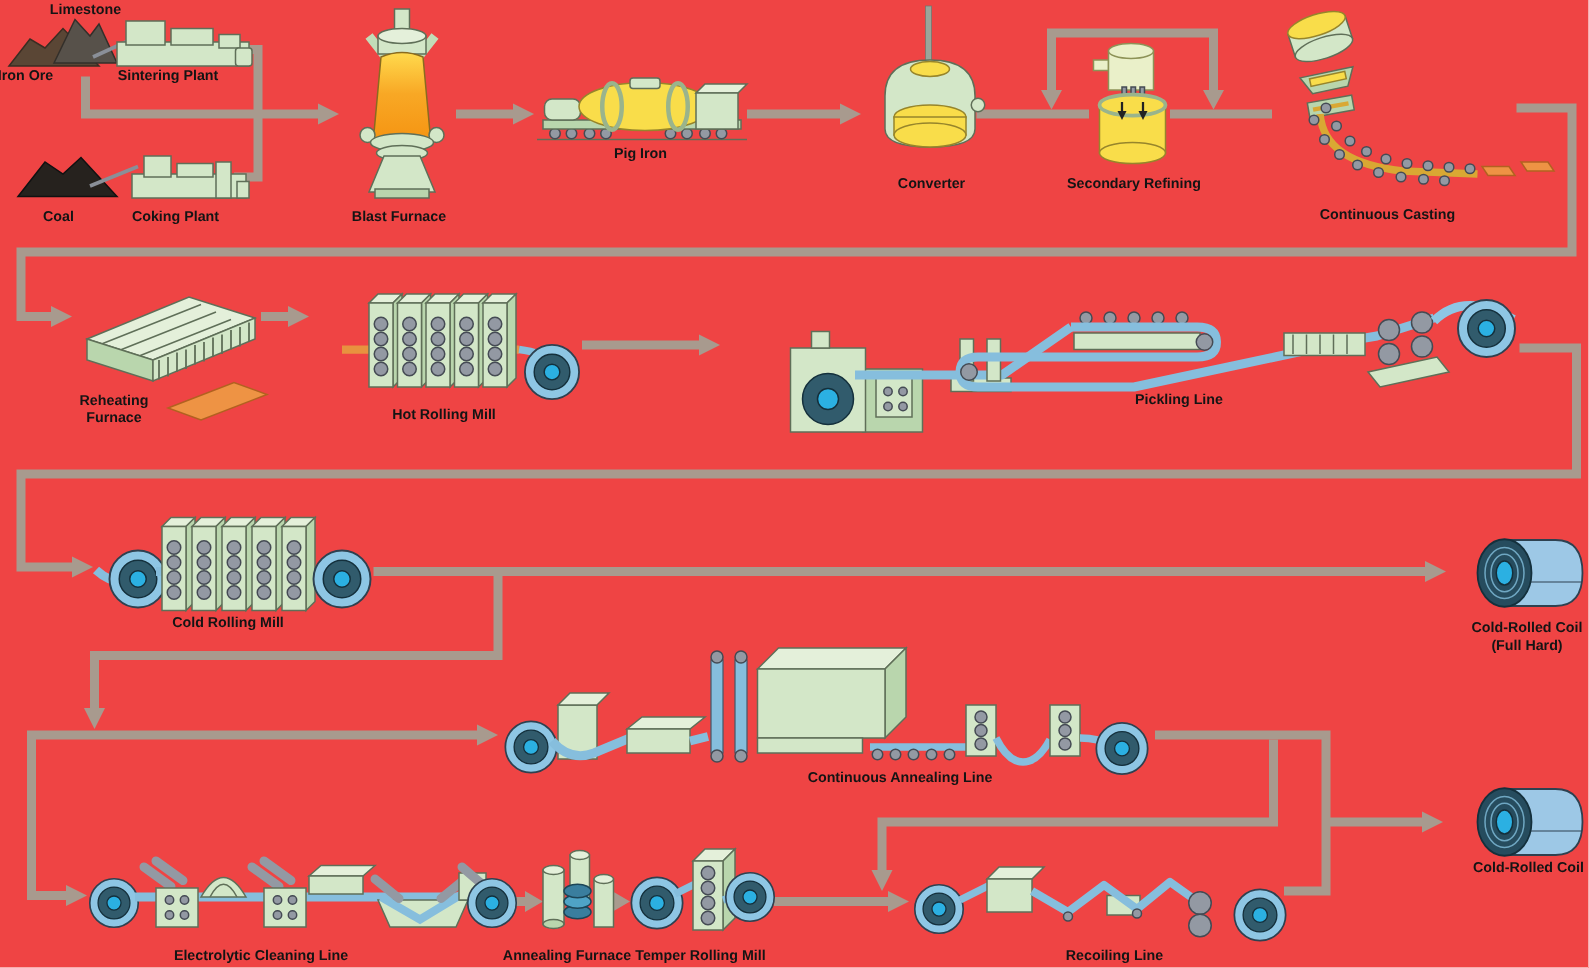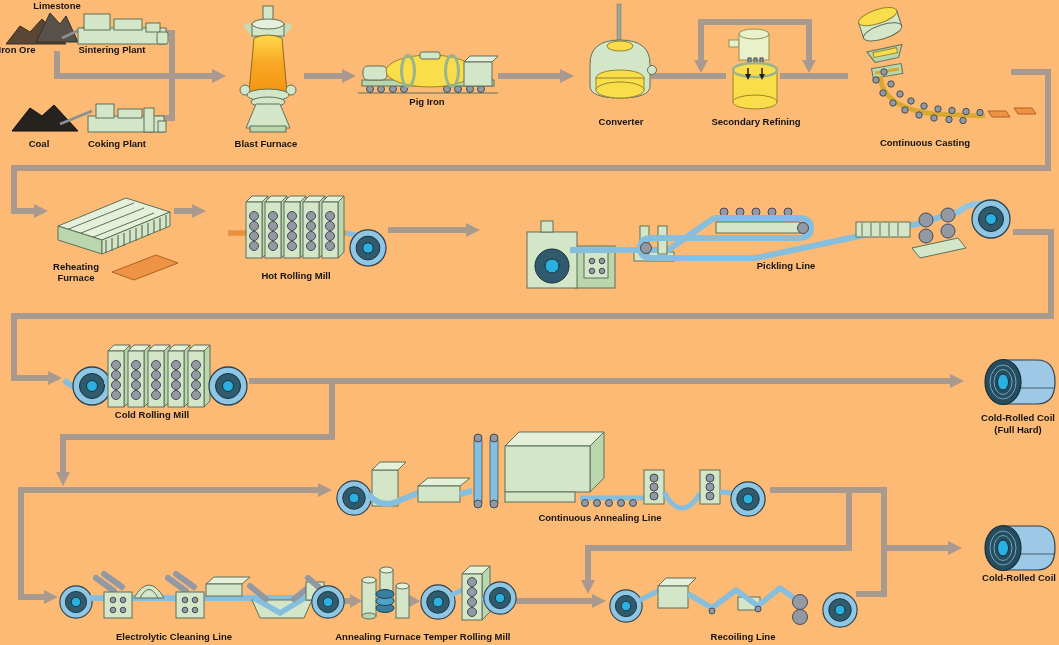--- a/index.html
+++ b/index.html
@@ -1,16 +1,16 @@
 <!DOCTYPE html>
 <html><head>
 <meta charset="utf-8">
 <style>
   html,body{margin:0;padding:0;background:#ffffff;}
-  #stage{position:relative;width:1059px;height:645px;background:#fdba74;overflow:hidden;}
+  #stage{position:relative;width:1059px;height:645px;background:#ef4444;overflow:hidden;}
   svg{display:block;}
   .fl{fill:none;stroke:#a89a8e;stroke-width:6;}
   .ah{fill:#a89a8e;stroke:none;}
   .g1{fill:#d3e7c8;stroke:#5f6f58;stroke-width:1;}
   .g2{fill:#b9d6ad;stroke:#5f6f58;stroke-width:1;}
   .g3{fill:#e4f0da;stroke:#5f6f58;stroke-width:1;}
   .yl{fill:#f9dd4a;stroke:#97852b;stroke-width:1;}
   .pale{fill:#eaf0c9;stroke:#8d9257;stroke-width:1;}
   .or{fill:#ee9344;stroke:#b26120;stroke-width:1;}
   .rl{fill:#9399a3;stroke:#454b54;stroke-width:1;}

